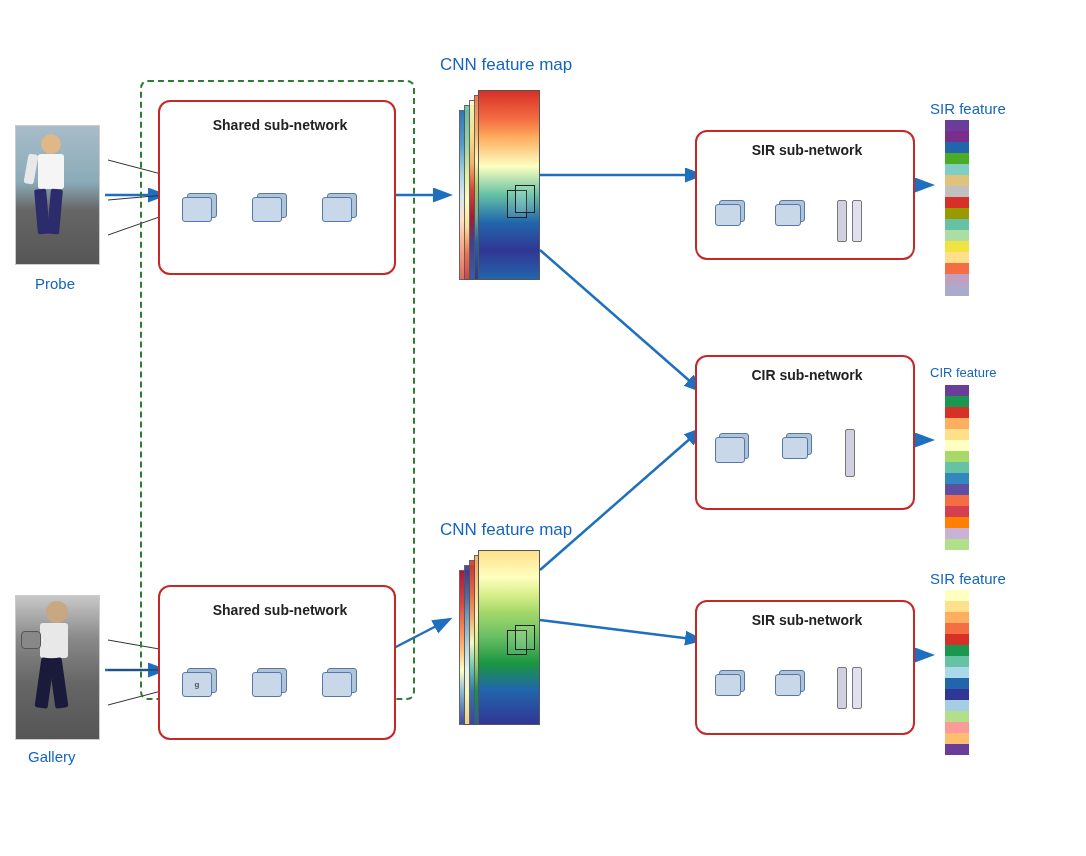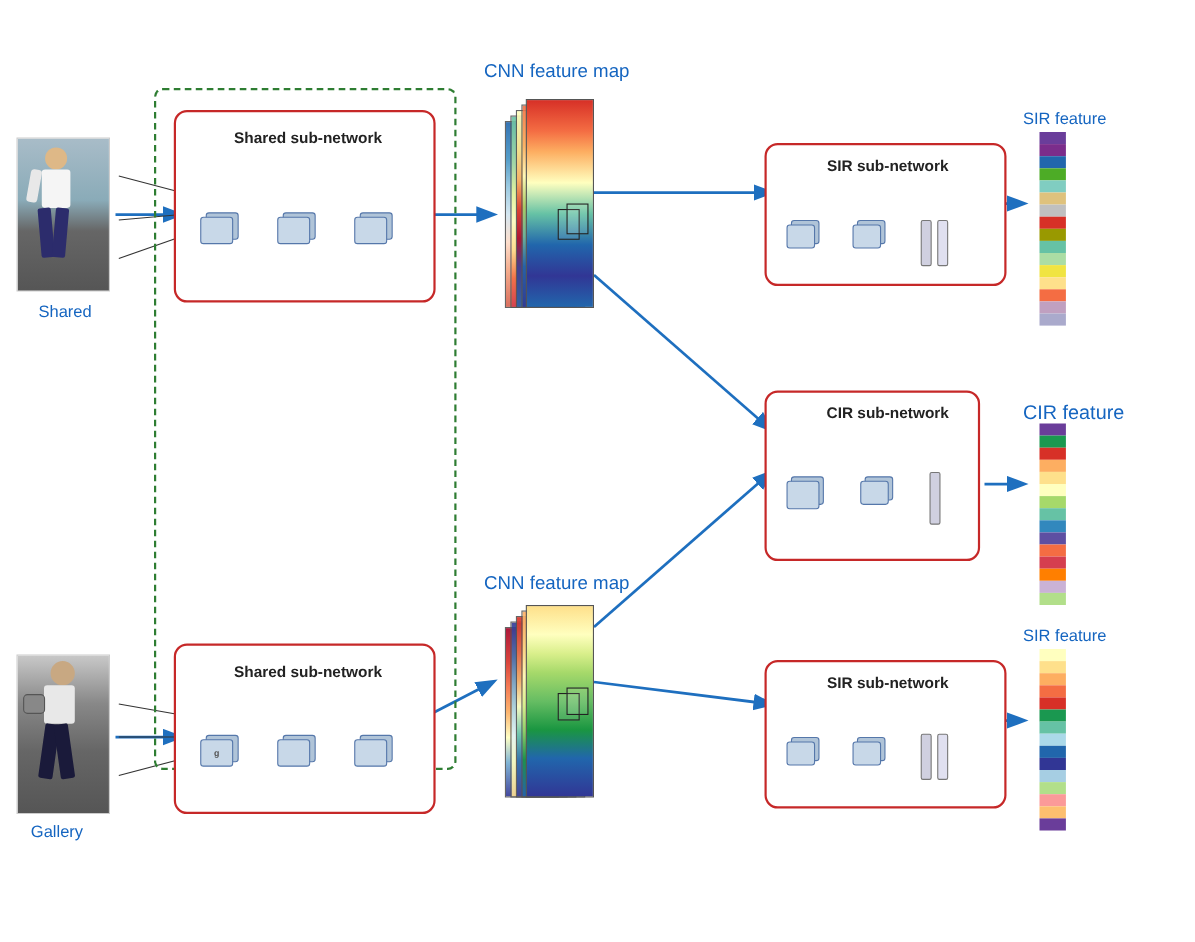--- a/index.html
+++ b/index.html
@@ -144,21 +144,21 @@
     <div style="width:85px;height:140px;background:linear-gradient(180deg,#a8bcc8 0%,#8aabb8 40%,#666 60%,#555 100%);position:relative;overflow:hidden;">
 
       <div style="position:absolute;left:25px;top:8px;width:20px;height:20px;border-radius:50%;background:#deb887;"></div>
       <div style="position:absolute;left:22px;top:28px;width:26px;height:35px;background:#f5f5f5;border-radius:3px;"></div>
       <div style="position:absolute;left:20px;top:63px;width:12px;height:45px;background:#2c2c6c;border-radius:2px;transform:rotate(-5deg);"></div>
       <div style="position:absolute;left:33px;top:63px;width:12px;height:45px;background:#2c2c6c;border-radius:2px;transform:rotate(5deg);"></div>
       <div style="position:absolute;left:10px;top:28px;width:10px;height:30px;background:#e8e8e8;border-radius:3px;transform:rotate(10deg);"></div>
     </div>
   </div>
 
-  <div class="label label-blue" style="left:35px; top:275px;">Shared</div>
+  <div class="label label-blue" style="left:35px; top:275px;">Probe</div>
 
   <div style="position:absolute;left:15px;top:595px;width:85px;height:145px;border:1px solid #ccc;overflow:hidden;">
     <div style="width:85px;height:145px;background:linear-gradient(180deg,#c8c8c8 0%,#888 30%,#666 60%,#555 100%);position:relative;overflow:hidden;">
       <div style="position:absolute;left:30px;top:5px;width:22px;height:22px;border-radius:50%;background:#c8a882;"></div>
       <div style="position:absolute;left:24px;top:27px;width:28px;height:35px;background:#e8e8e8;border-radius:3px;"></div>
       <div style="position:absolute;left:22px;top:62px;width:13px;height:50px;background:#1a1a3a;border-radius:2px;transform:rotate(8deg);"></div>
       <div style="position:absolute;left:36px;top:62px;width:13px;height:50px;background:#1a1a3a;border-radius:2px;transform:rotate(-8deg);"></div>
       <div style="position:absolute;left:5px;top:35px;width:20px;height:18px;background:#888;border-radius:4px;border:1.5px solid #555;"></div>
     </div>
   </div>
@@ -263,37 +263,37 @@
     <div style="width:24px;height:11px;background:#999900;"></div>
     <div style="width:24px;height:11px;background:#66c2a5;"></div>
     <div style="width:24px;height:11px;background:#abdda4;"></div>
     <div style="width:24px;height:11px;background:#f0e442;"></div>
     <div style="width:24px;height:11px;background:#fee08b;"></div>
     <div style="width:24px;height:11px;background:#f46d43;"></div>
     <div style="width:24px;height:11px;background:#c0a0c0;"></div>
     <div style="width:24px;height:11px;background:#aaaacc;"></div>
   </div>
 
-  <div class="red-box" style="left:695px; top:355px; width:196px; height:155px;">
+  <div class="red-box" style="left:695px; top:355px; width:220px; height:155px;">
     <div class="sub-title" style="left:30px; top:10px; width:160px;">CIR
 sub-network</div>
 
     <div style="position:absolute;left:18px;top:80px;">
       <div style="position:absolute;left:4px;top:-4px;width:30px;height:26px;background:#b0c4d8;border:1.5px solid #5577aa;border-radius:3px;"></div>
       <div style="position:absolute;left:0;top:0;width:30px;height:26px;background:#c8d8e8;border:1.5px solid #5577aa;border-radius:3px;"></div>
     </div>
     <div style="position:absolute;left:85px;top:80px;">
       <div style="position:absolute;left:4px;top:-4px;width:26px;height:22px;background:#b0c4d8;border:1.5px solid #5577aa;border-radius:3px;"></div>
       <div style="position:absolute;left:0;top:0;width:26px;height:22px;background:#c8d8e8;border:1.5px solid #5577aa;border-radius:3px;"></div>
     </div>
 
     <div style="position:absolute;left:148px;top:72px;width:10px;height:48px;background:#d0d0e0;border:1.5px solid #777;border-radius:2px;"></div>
   </div>
 
-  <div class="label label-blue" style="left:930px; top:365px; font-size:18px;">CIR feature</div>
+  <div class="label label-blue" style="left:930px; top:365px; font-size:13px;">CIR feature</div>
 
   <div style="position:absolute;left:945px;top:385px;display:flex;flex-direction:column;gap:0;">
     <div style="width:24px;height:11px;background:#6a3d9a;"></div>
     <div style="width:24px;height:11px;background:#1a9850;"></div>
     <div style="width:24px;height:11px;background:#d73027;"></div>
     <div style="width:24px;height:11px;background:#fdae61;"></div>
     <div style="width:24px;height:11px;background:#fee08b;"></div>
     <div style="width:24px;height:11px;background:#ffffbf;"></div>
     <div style="width:24px;height:11px;background:#a6d96a;"></div>
     <div style="width:24px;height:11px;background:#66c2a5;"></div>

